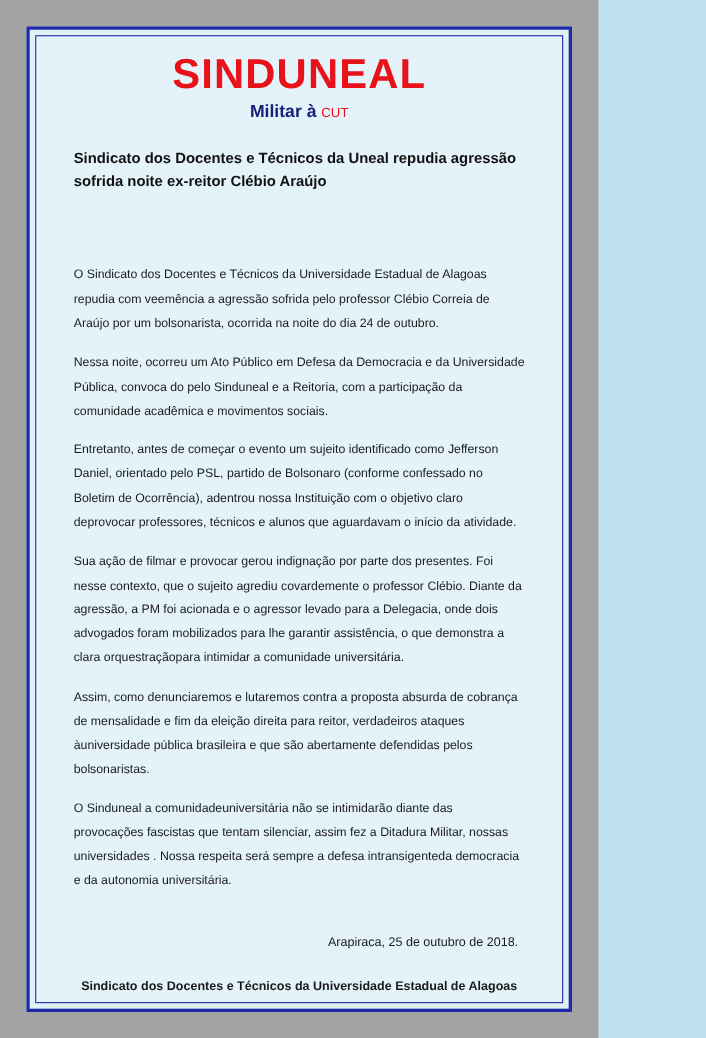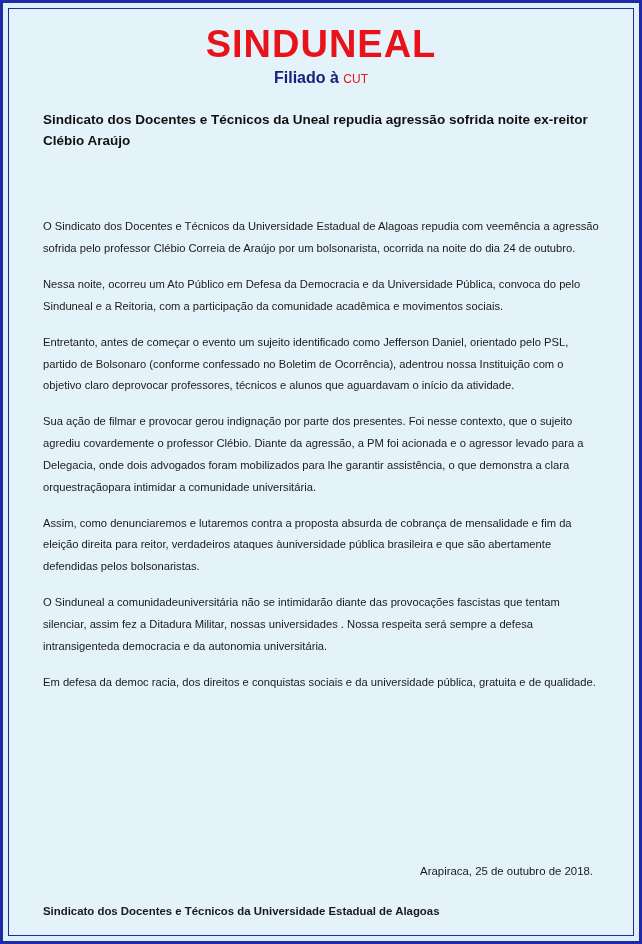--- a/index.html
+++ b/index.html
@@ -7,24 +7,24 @@
     padding: 0;
   }
   body {
     width: 642px;
     height: 944px;
     background: #bfe0ef;
     font-family: "Liberation Sans", sans-serif;
   }
   .page {
     box-sizing: border-box;
-    width: 642px;
+    width: 544px;
     height: 944px;
-    background: #a16207;
-    padding: 0;
+    background: #a3a3a3;
+    padding: 24px;
   }
   .frame-outer {
     box-sizing: border-box;
     width: 100%;
     height: 100%;
     border: 3px solid #1f2aa8;
     background: #dff0f7;
     padding: 5px;
   }
   .frame-inner {
@@ -89,51 +89,51 @@
     flex: 1 1 auto;
   }
   .place-date {
     text-align: right;
     font-size: 11.4px;
     color: #1a1a1a;
     margin-top: 24px;
     padding-right: 6px;
   }
   .signature {
+    text-align: center;
     font-size: 11.4px;
     font-weight: bold;
     color: #1a1a1a;
     margin-top: 28px;
     margin-bottom: 8px;
   }
 </style>
 </head>
 <body>
 
 <div class="page">
   <div class="frame-outer">
     <div class="frame-inner">
 
       <div class="masthead">
         <div class="org-title">SINDUNEAL</div>
         <div class="affiliation">
-          <span>Filiado à </span><span class="cut">CUT</span>
+          <span>Militar à </span><span class="cut">CUT</span>
         </div>
       </div>
 
       <div class="subject">Sindicato dos Docentes e Técnicos da Uneal repudia agressão sofrida noite ex-reitor Clébio Araújo</div>
 
       <div class="body-text">
         <p>O Sindicato dos Docentes e Técnicos da  Universidade Estadual de Alagoas   repudia com  veemência a agressão sofrida pelo professor Clébio Correia de Araújo por  um bolsonarista, ocorrida na  noite do dia 24 de outubro.</p>
         <p>Nessa noite, ocorreu um Ato Público em Defesa da Democracia e da Universidade Pública, convoca do pelo Sinduneal e a Reitoria, com a participação da comunidade acadêmica e movimentos sociais.</p>
         <p>Entretanto, antes de começar o evento um sujeito  identificado como Jefferson Daniel, orientado pelo PSL, partido de Bolsonaro (conforme confessado no Boletim de Ocorrência), adentrou nossa Instituição com o objetivo claro deprovocar professores, técnicos e alunos que aguardavam o início da atividade.</p>
         <p>Sua ação de filmar e provocar gerou indignação por parte dos presentes. Foi nesse contexto, que  o sujeito agrediu  covardemente o professor  Clébio. Diante  da agressão, a PM foi acionada e o agressor levado para a Delegacia, onde dois advogados foram mobilizados para lhe garantir assistência, o que demonstra a clara orquestraçãopara intimidar a comunidade universitária.</p>
         <p>Assim, como denunciaremos e lutaremos contra a proposta absurda de cobrança de mensalidade e fim da eleição direita para reitor, verdadeiros ataques àuniversidade pública brasileira e que são abertamente defendidas pelos bolsonaristas.</p>
         <p>O Sinduneal a comunidadeuniversitária não se intimidarão diante das provocações fascistas que tentam silenciar, assim   fez a   Ditadura Militar, nossas universidades . Nossa respeita será sempre a defesa intransigenteda democracia e da autonomia universitária.</p>
-        <p>Em defesa da democ  racia, dos direitos e conquistas sociais e da universidade pública, gratuita e de qualidade.</p>
       </div>
 
       <div class="spacer"></div>
 
       <div class="place-date">Arapiraca, 25 de outubro de 2018.</div>
 
       <div class="signature">Sindicato dos Docentes e Técnicos da Universidade Estadual de Alagoas</div>
 
     </div>
   </div>

